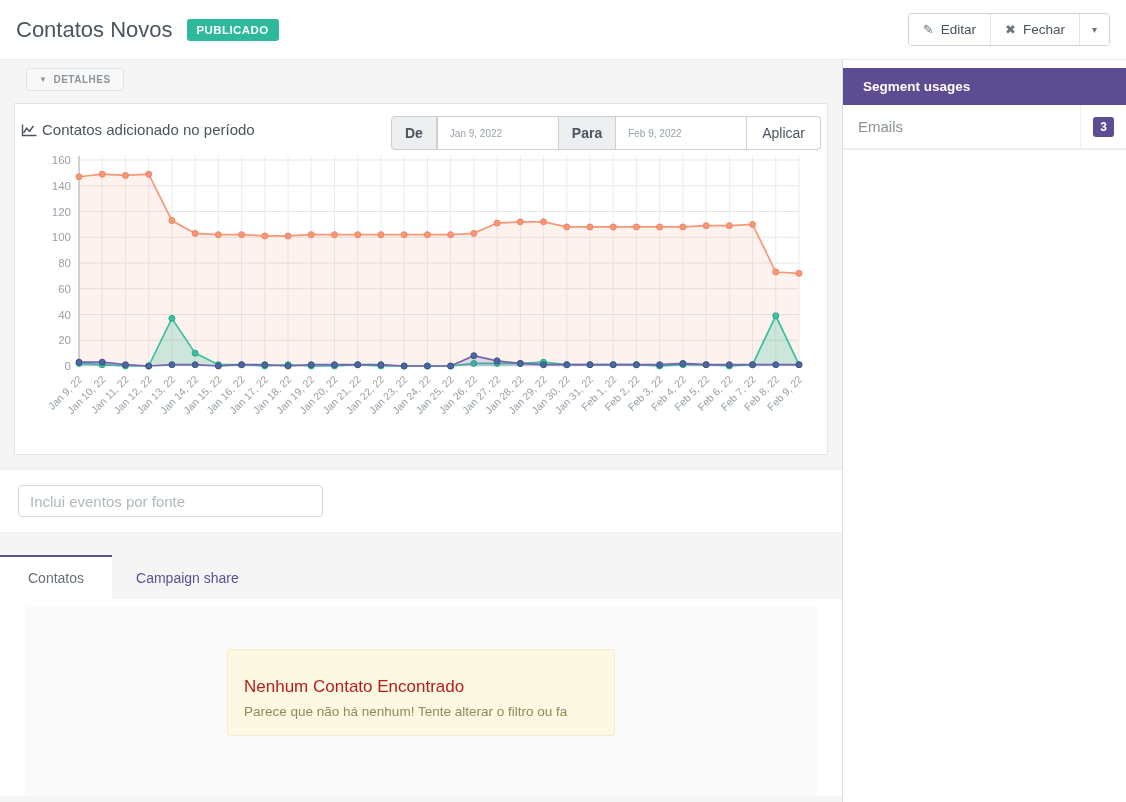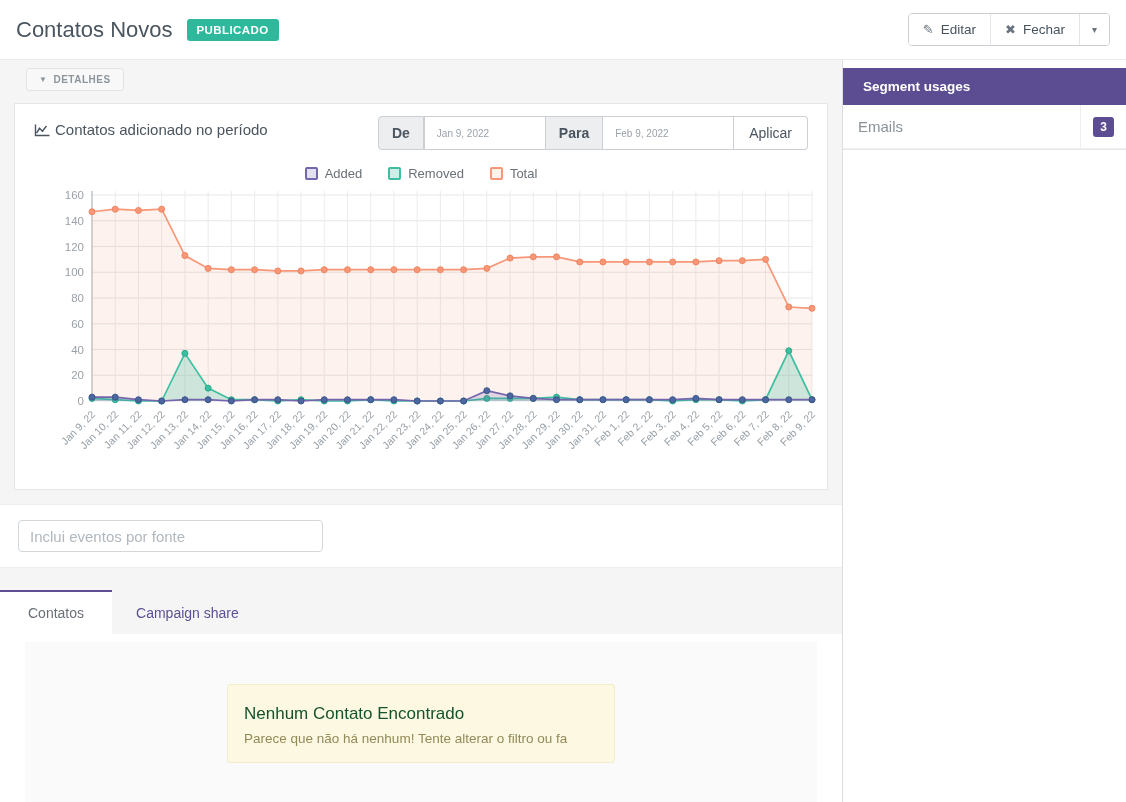--- a/index.html
+++ b/index.html
@@ -28,21 +28,21 @@
   
   .desc-block { background:#fff; padding:26px 16px 22px; }
   .desc-text { color:#b3bac1; font-size:15px; }
   .details-row { padding:8px 0 12px 26px; }
   .details-btn { display:inline-flex; align-items:center; gap:6px; background:#f8f8f8;
                  border:1px solid #e3e3e3; border-radius:3px; padding:5px 12px;
                  font-size:10px; font-weight:600; letter-spacing:.5px; color:#8d959c; cursor:pointer; }
   .details-btn .ico { font-size:8px; color:#8d959c; }
 
   
-  .chart-card { background:#fff; border:1px solid #e6e6e6; margin:0 14px; padding:12px 19px 6px; }
+  .chart-card { background:#fff; border:1px solid #e6e6e6; margin:0 14px; padding:12px 6px 6px; }
   .chart-head { display:flex; justify-content:space-between; align-items:flex-start; }
   .chart-title { font-size:15px; color:#4b555f; line-height:1.35; width:240px; padding-top:4px;
                  display:block; }
   .chart-title .ti { margin-right:5px; vertical-align:-2px; }
   .range-group { display:flex; align-items:stretch; height:34px; }
   .addon { display:flex; align-items:center; background:#eceef0; border:1px solid #ccd0d4;
            padding:0 13px; font-size:14px; font-weight:600; color:#4b555f; }
   .addon.first { border-radius:4px 0 0 4px; }
   .addon.mid { border-left:none; border-right:none; }
   .range-input { width:122px; border:1px solid #ccd0d4; padding:0 12px; font-size:10px;
@@ -66,21 +66,21 @@
 
   
   .tabs-row { display:flex; background:#f5f5f5; padding-top:22px; }
   .tab { padding:13px 28px; font-size:14px; cursor:pointer; }
   .tab.active { background:#fff; border-top:2px solid #5d4e96; color:#6a7077; }
   .tab.inactive { color:#5d4e96; padding:13px 24px; margin-top:2px; }
   .tab-content { background:#fff; padding:8px 0 0; }
   .inner-panel { background:#fafafa; margin:0 25px; padding:42px 0 60px; }
   .empty-alert { width:388px; margin:0 auto; background:#fcf8e1; border:1px solid #f2ecca;
                  border-radius:3px; padding:19px 16px 16px; color:#8a7a45; }
-  .empty-alert h4 { font-size:17px; font-weight:400; margin-bottom:7px; color:#14532d; }
+  .empty-alert h4 { font-size:17px; font-weight:400; margin-bottom:7px; color:#b91c1c;margin-top:8px; }
   .empty-alert p { font-size:13.5px; color:#938a58; }
 
   
   .side-panel { margin-top:8px; border-bottom:1px solid #e8e8e8; }
   .side-panel-head { background:#5c4d93; color:#fff; font-size:13.5px; font-weight:700;
                      padding:11px 20px; }
   .side-row { display:flex; align-items:stretch; background:#fff; border-bottom:1px solid #f0f0f0; }
   .side-row-label { flex:1; padding:13px 15px; font-size:15px; color:#8a9298; }
   .side-row-count { width:46px; border-left:1px solid #eee; display:flex; align-items:center; justify-content:center; }
   .count-badge { background:#5c4d93; color:#fff; font-size:12px; font-weight:700;
@@ -133,34 +133,20 @@
         </span>
         <div class="range-group">
           <span class="addon first">De</span>
           <input class="range-input" type="text" value="Jan 9, 2022" style="">
           <span class="addon mid">Para</span>
           <input class="range-input to" type="text" value="Feb 9, 2022" style="">
           <button class="apply-btn">Aplicar</button>
         </div>
       </div>
 
-      <div class="legend-row">
-        <span class="legend-item">
-          <span class="legend-swatch" id="sw-added" style="border: 2px solid rgb(116, 102, 173); background: rgba(116, 102, 173, 0.2);"></span>
-          <span>Added</span>
-        </span>
-        <span class="legend-item">
-          <span class="legend-swatch" id="sw-removed" style="border: 2px solid rgb(60, 191, 161); background: rgba(60, 191, 161, 0.25);"></span>
-          <span>Removed</span>
-        </span>
-        <span class="legend-item">
-          <span class="legend-swatch" id="sw-total" style="border: 2px solid rgb(248, 151, 120); background: rgba(248, 151, 120, 0.13);"></span>
-          <span>Total</span>
-        </span>
-      </div>
 
       <div class="chart-area" id="chart-area"><svg width="784" height="292">
             <line x1="56" y1="214" x2="776" y2="214" stroke="#e6e6e6" stroke-width="1"></line>
             <text x="48" y="218" text-anchor="end" font-size="11.5" fill="#9aa1a8">0</text>
             <line x1="56" y1="188.25" x2="776" y2="188.25" stroke="#e6e6e6" stroke-width="1"></line>
             <text x="48" y="192.25" text-anchor="end" font-size="11.5" fill="#9aa1a8">20</text>
             <line x1="56" y1="162.5" x2="776" y2="162.5" stroke="#e6e6e6" stroke-width="1"></line>
             <text x="48" y="166.5" text-anchor="end" font-size="11.5" fill="#9aa1a8">40</text>
             <line x1="56" y1="136.75" x2="776" y2="136.75" stroke="#e6e6e6" stroke-width="1"></line>
             <text x="48" y="140.75" text-anchor="end" font-size="11.5" fill="#9aa1a8">60</text>

